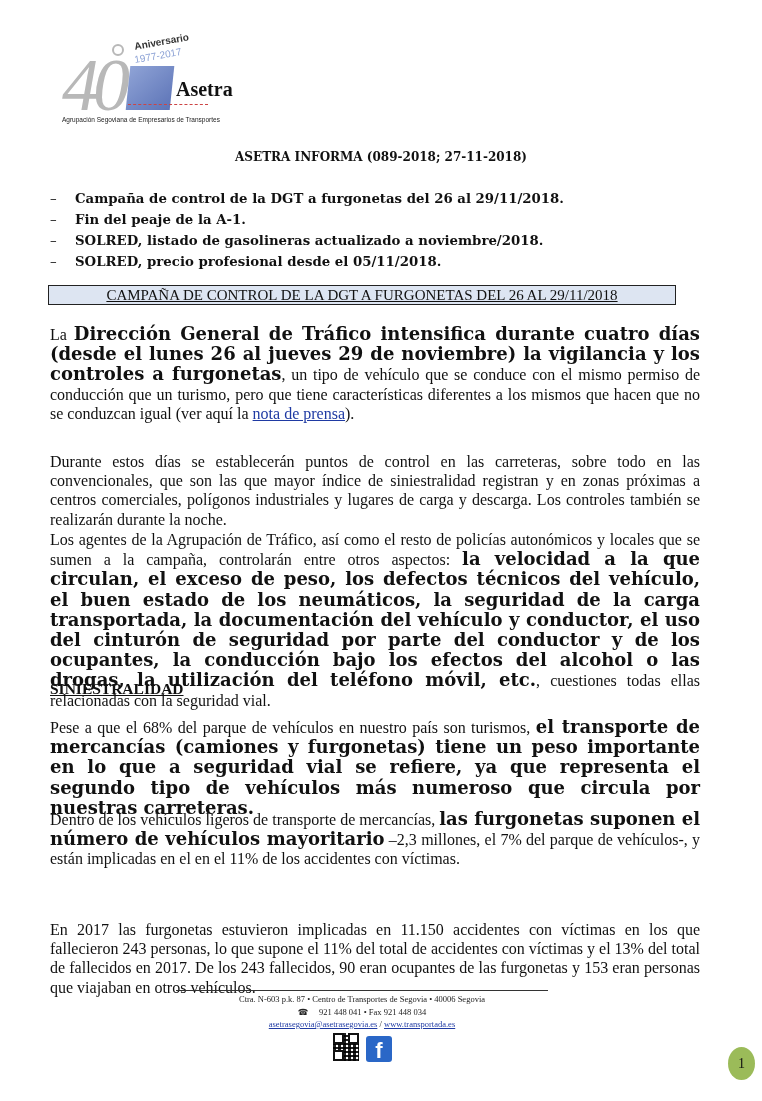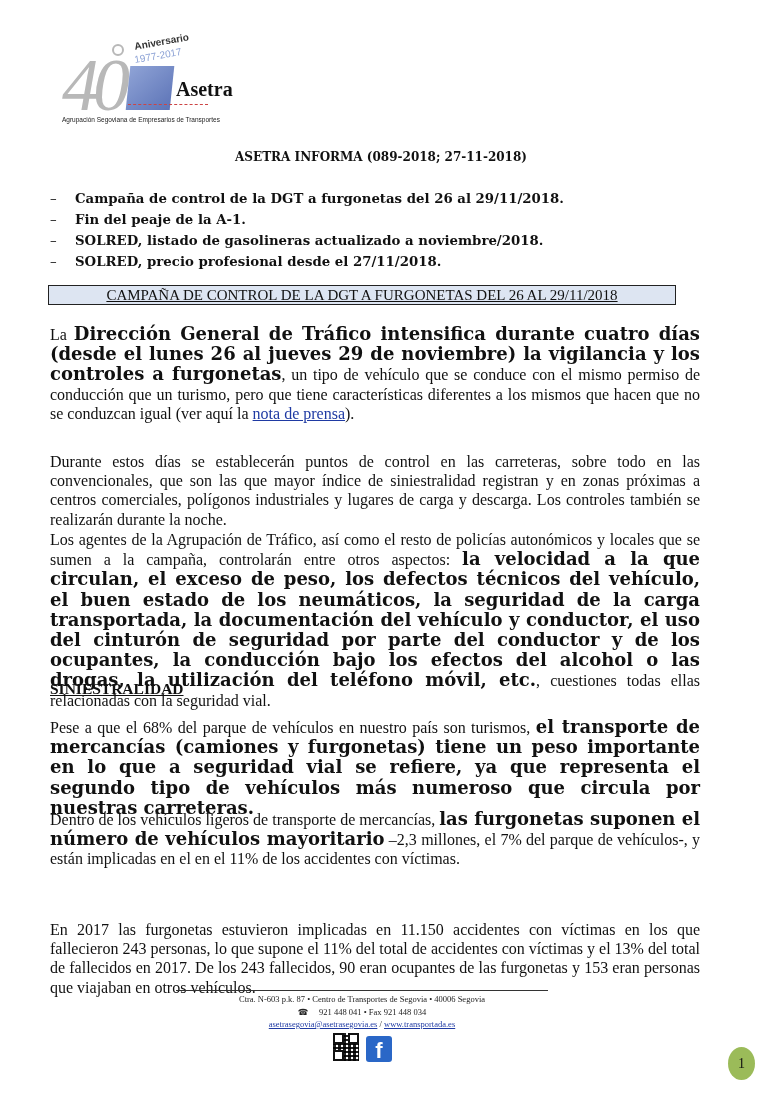--- a/index.html
+++ b/index.html
@@ -68,21 +68,21 @@
     <li>
         <span class="dash">–</span>
         <span>Fin del peaje de la A-1.</span>
       </li>
     <li>
         <span class="dash">–</span>
         <span>SOLRED, listado de gasolineras actualizado a noviembre/2018.</span>
       </li>
     <li>
         <span class="dash">–</span>
-        <span>SOLRED, precio profesional desde el 27/11/2018.</span>
+        <span>SOLRED, precio profesional desde el 05/11/2018.</span>
       </li>
   </ul>
 
   <div class="section-box">CAMPAÑA DE CONTROL DE LA DGT A FURGONETAS DEL 26 AL 29/11/2018</div>
 
   <p class="para" style="top:324px;"><span>La </span><b>Dirección General de Tráfico intensifica durante cuatro días (desde el lunes 26 al jueves 29 de noviembre) la vigilancia y los controles a furgonetas</b><span>, un tipo de vehículo que se conduce con el mismo permiso de conducción que un turismo, pero que tiene características diferentes a los mismos que hacen que no se conduzcan igual (ver aquí la </span><a href="#">nota de prensa</a><span>).</span></p>
 
   <p class="para" style="top:452px;">Durante estos días se establecerán puntos de control en las carreteras, sobre todo en las convencionales, que son las que mayor índice de siniestralidad registran y en zonas próximas a centros comerciales, polígonos industriales y lugares de carga y descarga. Los controles también se realizarán durante la noche.</p>
 
   <p class="para" style="top:530px;"><span>Los agentes de la Agrupación de Tráfico, así como el resto de policías autonómicos y locales que se sumen a la campaña, controlarán entre otros aspectos: </span><b>la velocidad a la que circulan, el exceso de peso, los defectos técnicos del vehículo, el buen estado de los neumáticos, la seguridad de la carga transportada, la documentación del vehículo y conductor, el uso del cinturón de seguridad por parte del conductor y de los ocupantes, la conducción bajo los efectos del alcohol o las drogas, la utilización del teléfono móvil, etc.</b><span>, cuestiones todas ellas relacionadas con la seguridad vial.</span></p>

